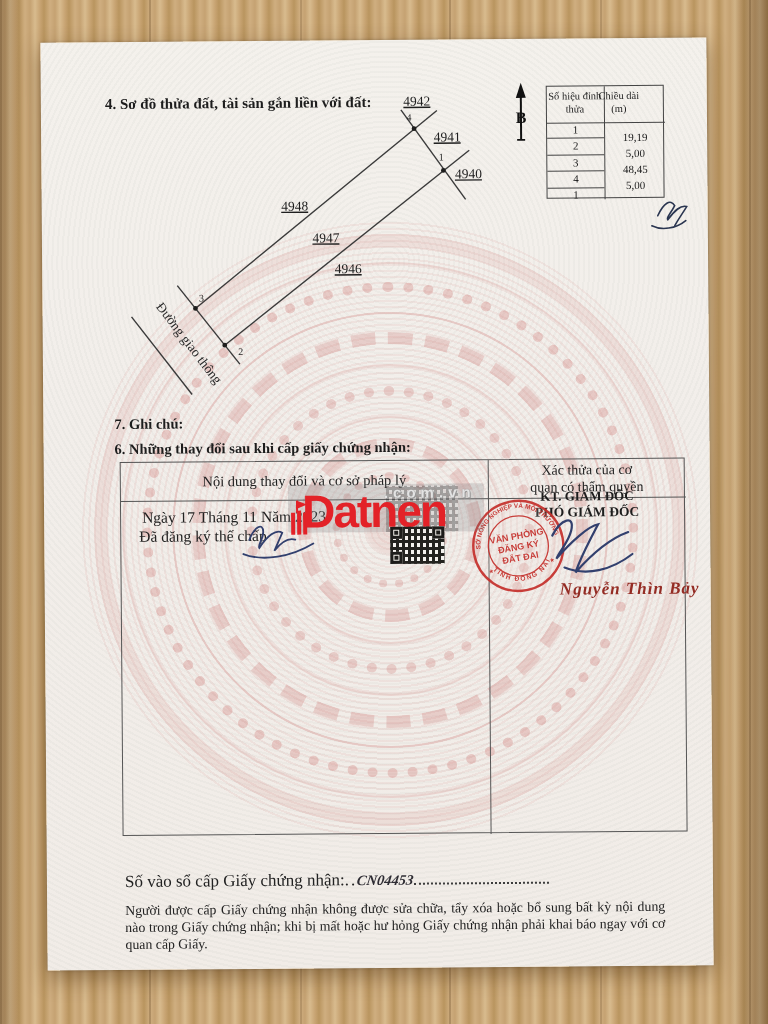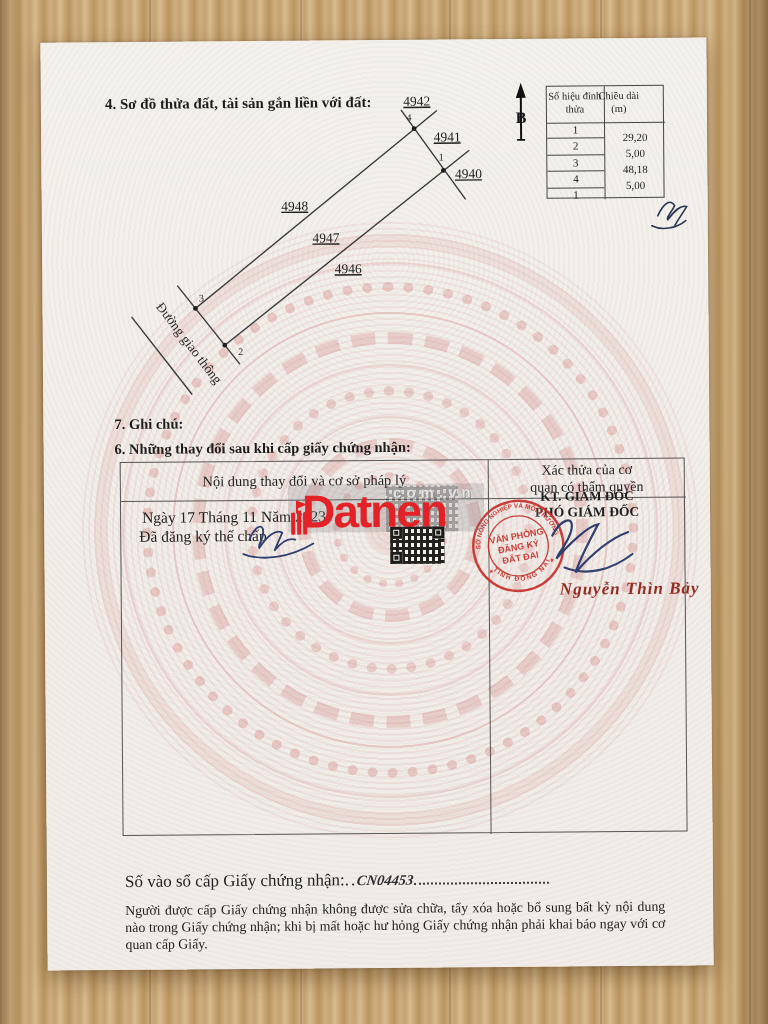--- a/index.html
+++ b/index.html
@@ -115,23 +115,23 @@
       <span>Chiều dài</span><br>
       <span>(m)</span>
     </div>
 
     <div class="abs cellnum" style="left:0;top:36px;width:57px;height:15.4px;border-bottom:1.1px solid #444;line-height:15px;">1</div>
     <div class="abs cellnum" style="left:0;top:52.4px;width:57px;height:15.4px;border-bottom:1.1px solid #444;line-height:15px;">2</div>
     <div class="abs cellnum" style="left:0;top:68.8px;width:57px;height:15.4px;border-bottom:1.1px solid #444;line-height:15px;">3</div>
     <div class="abs cellnum" style="left:0;top:85.2px;width:57px;height:15.4px;border-bottom:1.1px solid #444;line-height:15px;">4</div>
     <div class="abs cellnum" style="left:0;top:101.6px;width:57px;height:11px;line-height:12px;">1</div>
 
-    <div class="abs cellnum" style="left:59px;top:45px;width:58px;">29,20</div>
+    <div class="abs cellnum" style="left:59px;top:45px;width:58px;">19,19</div>
     <div class="abs cellnum" style="left:59px;top:61px;width:58px;">5,00</div>
-    <div class="abs cellnum" style="left:59px;top:77px;width:58px;">48,18</div>
+    <div class="abs cellnum" style="left:59px;top:77px;width:58px;">48,45</div>
     <div class="abs cellnum" style="left:59px;top:93px;width:58px;">5,00</div>
   </div>
 
   <div class="abs heading" style="left:71px;top:374px;font-size:14.5px;">7. Ghi chú:</div>
   <div class="abs heading" style="left:71px;top:399px;font-size:14.5px;">6. Những thay đổi sau khi cấp giấy chứng nhận:</div>
 
   <div class="abs tbl-border" style="left:76px;top:420px;width:565px;height:374px;border-color:#555;">
     <div class="abs" style="left:367px;top:0;width:0;height:374px;border-left:1.2px solid #555;"></div>
     <div class="abs" style="left:0;top:38px;width:565px;border-top:1.2px solid #555;"></div>
     <div class="abs serif-sm" style="left:0;top:11px;width:367px;text-align:center;font-size:14.5px;">Nội dung thay đổi và cơ sở pháp lý</div>

